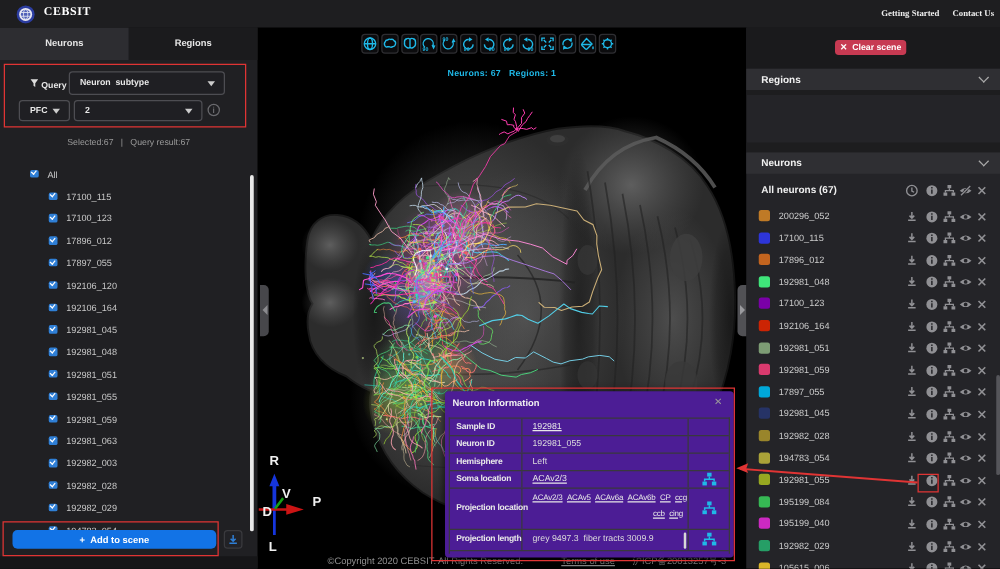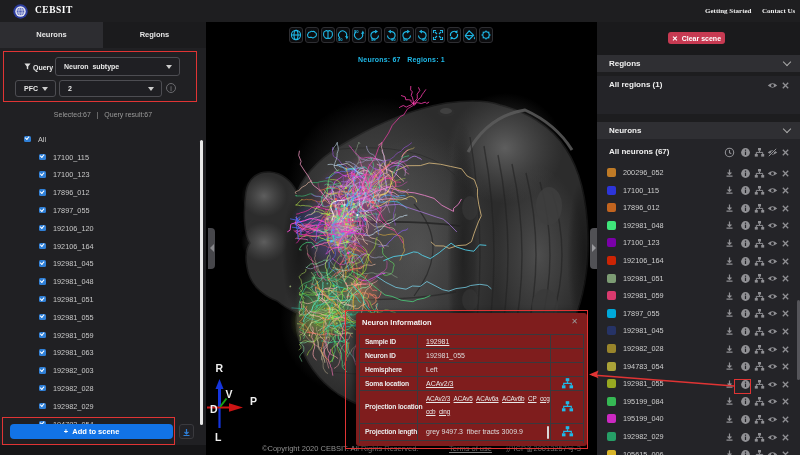--- a/index.html
+++ b/index.html
@@ -43,21 +43,21 @@
 #rtop { position:absolute; left:0; top:0; width:203px; height:33px; background:#1a1a1c; }
 #clearbtn { position:absolute; left:71px; top:10px; width:57px; height:12px; background:#c73a52; border-radius:3px; color:#fff; font-size:7px; line-height:12px; font-weight:bold; text-align:center; line-height:13px; white-space:nowrap; }
 .rsec { position:absolute; left:0; width:203px; height:17px; background:#2f2f33; color:#f0f0f0; font-size:8px; font-weight:bold; line-height:17px; padding-left:12px; }
 .rsec .chev { position:absolute; right:10px; top:5px; width:6px; height:6px; border-right:1.5px solid #aaa; border-bottom:1.5px solid #aaa; transform:rotate(45deg); margin-top:-1px; }
 .rrow { position:absolute; left:0; width:203px; height:18px; }
 .rname { position:absolute; left:26px; top:4.5px; font-size:7.3px; color:#cccccc; white-space:nowrap; }
 .rbold { font-weight:bold; color:#f0f0f0; font-size:8px; left:12px; top:3.5px; }
 .sw { position:absolute; left:10px; top:4.5px; width:9px; height:9px; border-radius:2px; }
 .ric { position:absolute; top:4px; width:11px; height:11px; }
 
-#popup { position:absolute; left:356px; top:313px; width:231px; height:133px; background:#7f1d1d; border-radius:3px; z-index:10; box-shadow:0 2px 8px rgba(0,0,0,.8); }
+#popup { position:absolute; left:356px; top:313px; width:231px; height:133px; background:#4c1d95; border-radius:3px; z-index:10; box-shadow:0 2px 8px rgba(0,0,0,.8);text-align:right; }
 #ptitle { position:absolute; left:6px; top:5px; font-size:7.5px; font-weight:bold; color:#f2f2f2; }
 #pclose { position:absolute; right:9px; top:4px; font-size:8px; color:#9a9a9a; }
 #ptable { position:absolute; left:3px; top:21px; width:225px; height:109px; border:1px solid #39393d; border-bottom:none; }
 .prow { position:relative; border-bottom:1px solid #39393d; width:100%; display:flex; }
 .pl { width:58px; padding:0 0 0 5px; font-size:6.8px; letter-spacing:-0.2px; white-space:nowrap; font-weight:bold; color:#e8e8e8; border-right:1px solid #39393d; display:flex; align-items:center; }
 .pv { flex:1; min-width:0; overflow:hidden; padding-left:8px; font-size:7px; white-space:nowrap; color:#dddddd; display:flex; align-items:center; flex-wrap:wrap; border-right:1px solid #39393d; }
 .pi { width:32px; display:flex; align-items:center; justify-content:center; }
 .plink { text-decoration:underline; color:#e8e8e8; margin-right:5px; }
 .pvx .plink { margin-right:3.5px; }
 
@@ -915,30 +915,20 @@
         </svg></div>
     <div id="lbottom"></div>
   </div>
 
   <div id="right">
     <div id="rtop"></div>
     <div id="clearbtn">✕&nbsp; Clear scene</div>
     <div style="position:absolute;left:0;top:49px;width:203px;height:5px;background:#1d1d1f;"></div>
       <div style="position:absolute;left:0;top:92px;width:203px;height:8px;background:#1d1d1f;"></div>
       <div class="rsec" style="top:33px;">Regions<span class="chev"></span></div>
-    <div class="rrow" style="top:54px;">
-        <span class="rname rbold">All regions (1)</span>
-        <svg class="ric" style="left:169.5px;" viewBox="0 0 11 11">
-          <path d="M0.8 5.5 Q5.5 1.2 10.2 5.5 Q5.5 9.8 0.8 5.5 Z" fill="#909094"></path>
-          <circle cx="5.5" cy="5.5" r="1.5" fill="#242428"></circle>
-        </svg>
-        <svg class="ric" style="left:182.5px;" viewBox="0 0 11 11">
-          <path d="M2.8 2.8 L8.2 8.2 M8.2 2.8 L2.8 8.2" stroke="#909094" stroke-width="1.3"></path>
-        </svg>
-      </div>
     <div class="rsec" style="top:100px;">Neurons<span class="chev"></span></div>
     <div class="rrow" style="top:121px;">
         <span class="rname rbold">All neurons (67)</span>
         <svg class="ric" style="left:127px;" viewBox="0 0 11 11">
           <circle cx="5.5" cy="5.5" r="4.2" stroke="#909094" stroke-width="1.1" fill="none"></circle>
           <path d="M5.5 3 V5.8 L7.3 6.8" stroke="#909094" stroke-width="1.1" fill="none"></path>
         </svg>
         <svg class="ric" style="left:142.5px;" viewBox="0 0 11 11">
           <circle cx="5.5" cy="5.5" r="4.4" fill="#909094"></circle>
           <rect x="4.9" y="4.6" width="1.2" height="3.4" fill="#242428"></rect>

